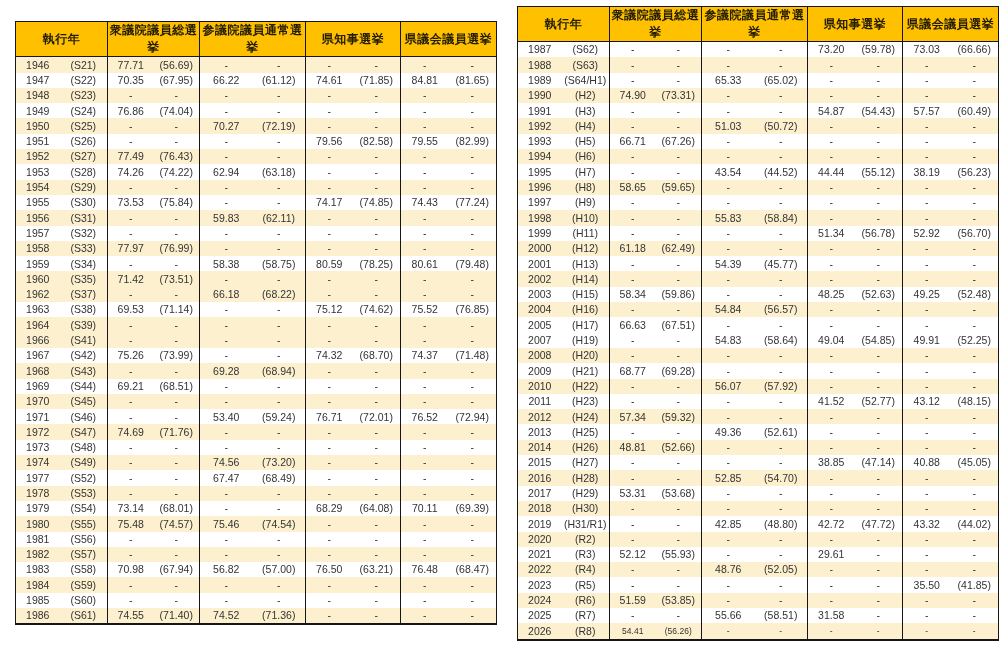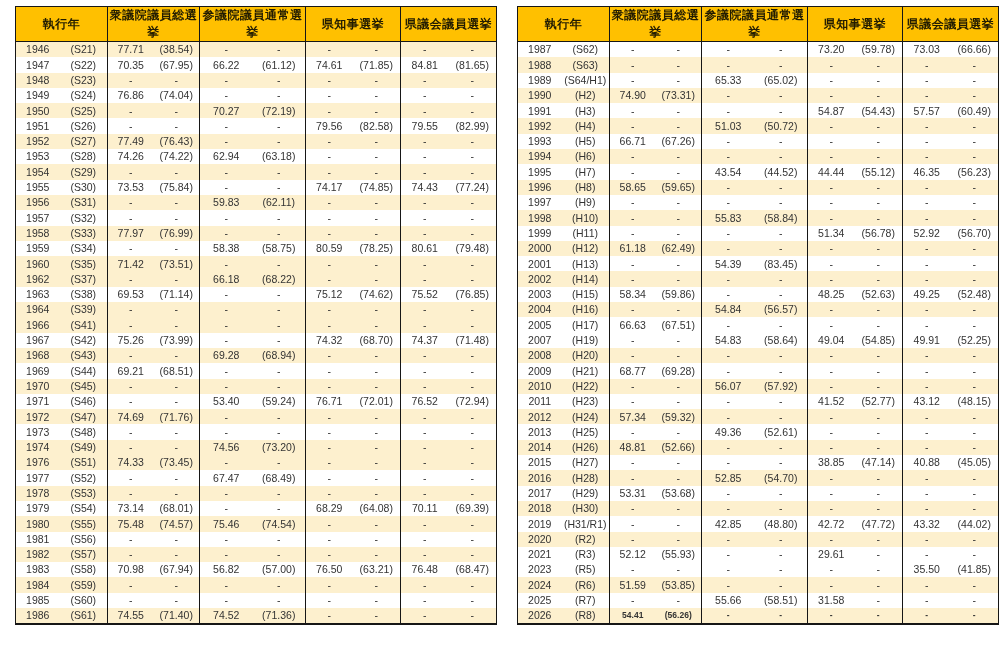--- a/index.html
+++ b/index.html
@@ -46,21 +46,20 @@
     line-height: 1;
     background: #ffffff;
     white-space: nowrap;
     overflow: hidden;
   }
   tbody tr.stripe td {
     background: var(--stripe-bg, #FFF2CC);
   }
   tbody td.small {
     font-size: 8.5px;
-    font-weight: bold;
   }
 </style>
 </head>
 <body>
 
 <div class="page">
 
   <table class="turnout" id="table-0">
     <colgroup>
       <col style="width:44px">
@@ -81,21 +80,21 @@
         <th colspan="2" class="gs">参議院議員通常選挙</th>
         <th colspan="2" class="gs">県知事選挙</th>
         <th colspan="2" class="gs">県議会議員選挙</th>
       </tr>
     </thead>
     <tbody>
         <tr class="stripe">
           <td>1946</td>
           <td>(S21)</td>
           <td class="gs">77.71</td>
-          <td>(38.54)</td>
+          <td>(56.69)</td>
           <td class="gs">-</td>
           <td>-</td>
           <td class="gs">-</td>
           <td>-</td>
           <td class="gs">-</td>
           <td>-</td>
         </tr>
         <tr>
           <td>1947</td>
           <td>(S22)</td>
@@ -396,32 +395,20 @@
           <td class="gs">-</td>
           <td>-</td>
         </tr>
         <tr class="stripe">
           <td>1974</td>
           <td>(S49)</td>
           <td class="gs">-</td>
           <td>-</td>
           <td class="gs">74.56</td>
           <td>(73.20)</td>
-          <td class="gs">-</td>
-          <td>-</td>
-          <td class="gs">-</td>
-          <td>-</td>
-        </tr>
-        <tr class="stripe">
-          <td>1976</td>
-          <td>(S51)</td>
-          <td class="gs">74.33</td>
-          <td>(73.45)</td>
-          <td class="gs">-</td>
-          <td>-</td>
           <td class="gs">-</td>
           <td>-</td>
           <td class="gs">-</td>
           <td>-</td>
         </tr>
         <tr>
           <td>1977</td>
           <td>(S52)</td>
           <td class="gs">-</td>
           <td>-</td>
@@ -664,21 +651,21 @@
         </tr>
         <tr>
           <td>1995</td>
           <td>(H7)</td>
           <td class="gs">-</td>
           <td>-</td>
           <td class="gs">43.54</td>
           <td>(44.52)</td>
           <td class="gs">44.44</td>
           <td>(55.12)</td>
-          <td class="gs">46.35</td>
+          <td class="gs">38.19</td>
           <td>(56.23)</td>
         </tr>
         <tr class="stripe">
           <td>1996</td>
           <td>(H8)</td>
           <td class="gs">58.65</td>
           <td>(59.65)</td>
           <td class="gs">-</td>
           <td>-</td>
           <td class="gs">-</td>
@@ -733,21 +720,21 @@
           <td>-</td>
           <td class="gs">-</td>
           <td>-</td>
         </tr>
         <tr>
           <td>2001</td>
           <td>(H13)</td>
           <td class="gs">-</td>
           <td>-</td>
           <td class="gs">54.39</td>
-          <td>(83.45)</td>
+          <td>(45.77)</td>
           <td class="gs">-</td>
           <td>-</td>
           <td class="gs">-</td>
           <td>-</td>
         </tr>
         <tr class="stripe">
           <td>2002</td>
           <td>(H14)</td>
           <td class="gs">-</td>
           <td>-</td>
@@ -963,20 +950,32 @@
           <td>-</td>
         </tr>
         <tr>
           <td>2021</td>
           <td>(R3)</td>
           <td class="gs">52.12</td>
           <td>(55.93)</td>
           <td class="gs">-</td>
           <td>-</td>
           <td class="gs">29.61</td>
+          <td>-</td>
+          <td class="gs">-</td>
+          <td>-</td>
+        </tr>
+        <tr class="stripe">
+          <td>2022</td>
+          <td>(R4)</td>
+          <td class="gs">-</td>
+          <td>-</td>
+          <td class="gs">48.76</td>
+          <td>(52.05)</td>
+          <td class="gs">-</td>
           <td>-</td>
           <td class="gs">-</td>
           <td>-</td>
         </tr>
         <tr>
           <td>2023</td>
           <td>(R5)</td>
           <td class="gs">-</td>
           <td>-</td>
           <td class="gs">-</td>

